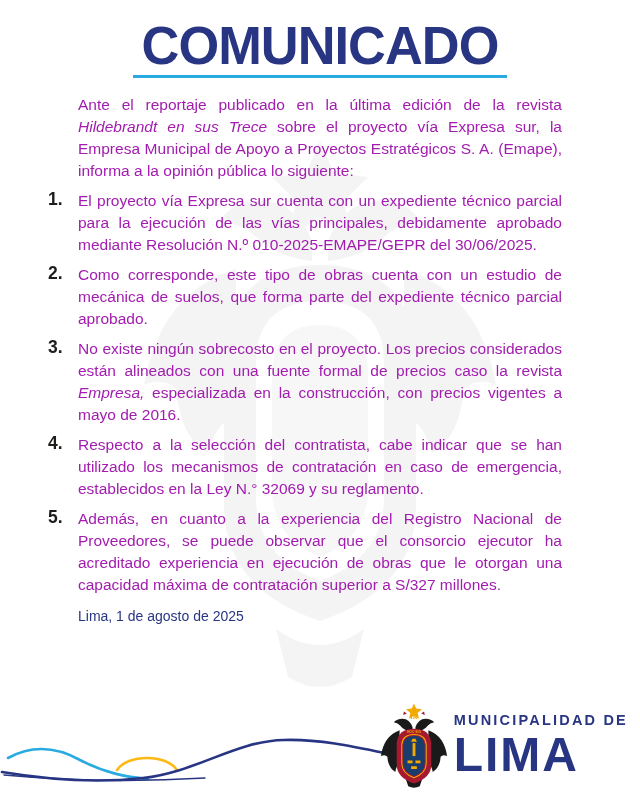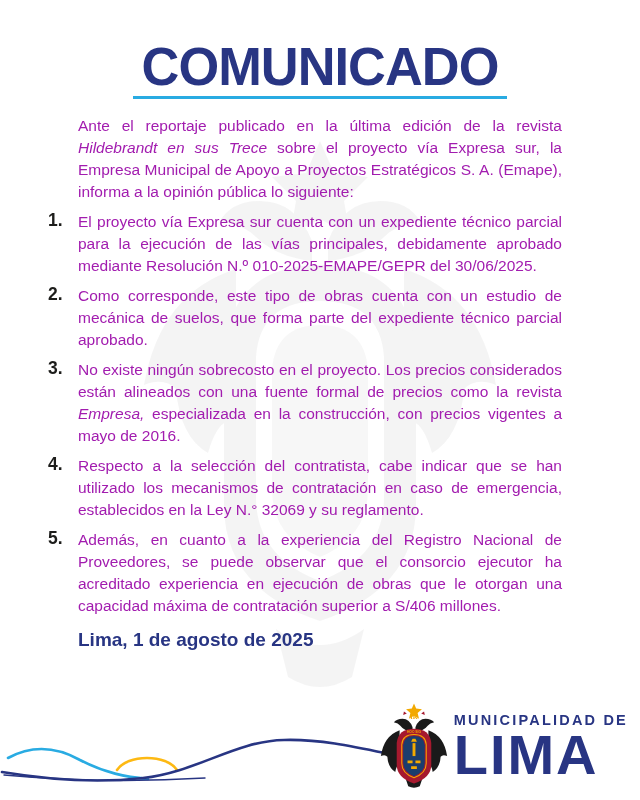--- a/index.html
+++ b/index.html
@@ -7,21 +7,21 @@
     width:640px;height:800px;background:#ffffff;
     font-family:"Liberation Sans",sans-serif;
     position:relative;overflow:hidden;
     color:#3c3c3b;
   }
   .watermark{
     position:absolute;left:120px;top:120px;width:400px;height:590px;
     z-index:0;opacity:0.55;pointer-events:none;
   }
   .content{position:relative;z-index:1;}
-  .title-wrap{text-align:center;padding-top:38px;}
+  .title-wrap{text-align:center;padding-top:17px;}
   .title{
     display:inline-block;
     font-size:54px;font-weight:800;color:#283583;
     letter-spacing:-1px;line-height:1.05;
     transform:scaleX(0.97);
   }
   .title-underline{
     width:374px;height:3px;background:#29abe2;margin:1px auto 0 auto;
   }
   .body-col{margin:16px 78px 0 78px;}
@@ -30,36 +30,36 @@
     text-align:justify;margin:0 0 8px 0;
   }
   .items{margin:0;padding:0;list-style:none;}
   .item{position:relative;margin:0 0 8px 0;}
   .item .num{
     position:absolute;left:-30px;top:-1px;
     font-weight:bold;font-size:17.5px;color:#1d1d1b;
   }
   .closing{margin-top:10px;}
   .dateline{
-    font-size:19px;font-weight:bold;color:#283583;margin-top:12px;
+    font-size:14px;font-weight:normal;color:#283583;margin-top:12px;
   }
   .footer{position:absolute;left:0;bottom:0;width:640px;height:100px;z-index:1;}
   .wave{position:absolute;left:0;bottom:12px;width:398px;height:76px;}
   .logo{
     position:absolute;right:12px;bottom:8px;
     display:flex;align-items:center;gap:4px;
   }
   .crest{width:72px;height:92px;}
   .logo-text{display:flex;flex-direction:column;}
   .logo-line1{
     font-size:14.5px;font-weight:bold;color:#283583;
     letter-spacing:2.2px;line-height:18px;
   }
   .logo-line2{
-    font-size:56px;font-weight:800;color:#283583;
+    font-size:48px;font-weight:800;color:#283583;
     letter-spacing:2px;line-height:52px;margin-top:0px;
     transform:scaleX(1.0);
   }
   .it{font-style:italic;}
 </style>
 </head>
 <body>
 
 <svg class="watermark" viewBox="0 0 200 290" aria-hidden="true">
   <g fill="#ececec" stroke="none">
@@ -94,29 +94,29 @@
       <div class="item">
         <span class="num">1.</span>
         <p class="para"><span>El proyecto vía Expresa sur cuenta con un expediente técnico parcial para la ejecución de las vías principales, debidamente aprobado mediante Resolución N.º 010-2025-EMAPE/GEPR del 30/06/2025.</span><span class="it"></span><span></span></p>
       </div>
       <div class="item">
         <span class="num">2.</span>
         <p class="para"><span>Como corresponde, este tipo de obras cuenta con un estudio de mecánica de suelos, que forma parte del expediente técnico parcial aprobado.</span><span class="it"></span><span></span></p>
       </div>
       <div class="item">
         <span class="num">3.</span>
-        <p class="para"><span>No existe ningún sobrecosto en el proyecto. Los precios considerados están alineados con una fuente formal de precios como la revista </span><span class="it">Empresa,</span><span> especializada en la construcción, con precios vigentes a mayo de 2016.</span></p>
+        <p class="para"><span>No existe ningún sobrecosto en el proyecto. Los precios considerados están alineados con una fuente formal de precios caso la revista </span><span class="it">Empresa,</span><span> especializada en la construcción, con precios vigentes a mayo de 2016.</span></p>
       </div>
       <div class="item">
         <span class="num">4.</span>
         <p class="para"><span>Respecto a la selección del contratista, cabe indicar que se han utilizado los mecanismos de contratación en caso de emergencia, establecidos en la Ley N.° 32069 y su reglamento.</span><span class="it"></span><span></span></p>
       </div>
       <div class="item">
         <span class="num">5.</span>
-        <p class="para"><span>Además, en cuanto a la experiencia del Registro Nacional de Proveedores, se puede observar que el consorcio ejecutor ha acreditado experiencia en ejecución de obras que le otorgan una capacidad máxima de contratación superior a S/406 millones.</span><span class="it"></span><span></span></p>
+        <p class="para"><span>Además, en cuanto a la experiencia del Registro Nacional de Proveedores, se puede observar que el consorcio ejecutor ha acreditado experiencia en ejecución de obras que le otorgan una capacidad máxima de contratación superior a S/327 millones.</span><span class="it"></span><span></span></p>
       </div>
     </div>
 
 
     <div class="dateline">Lima, 1 de agosto de 2025</div>
   </div>
 
 </div>
 
 <div class="footer">

